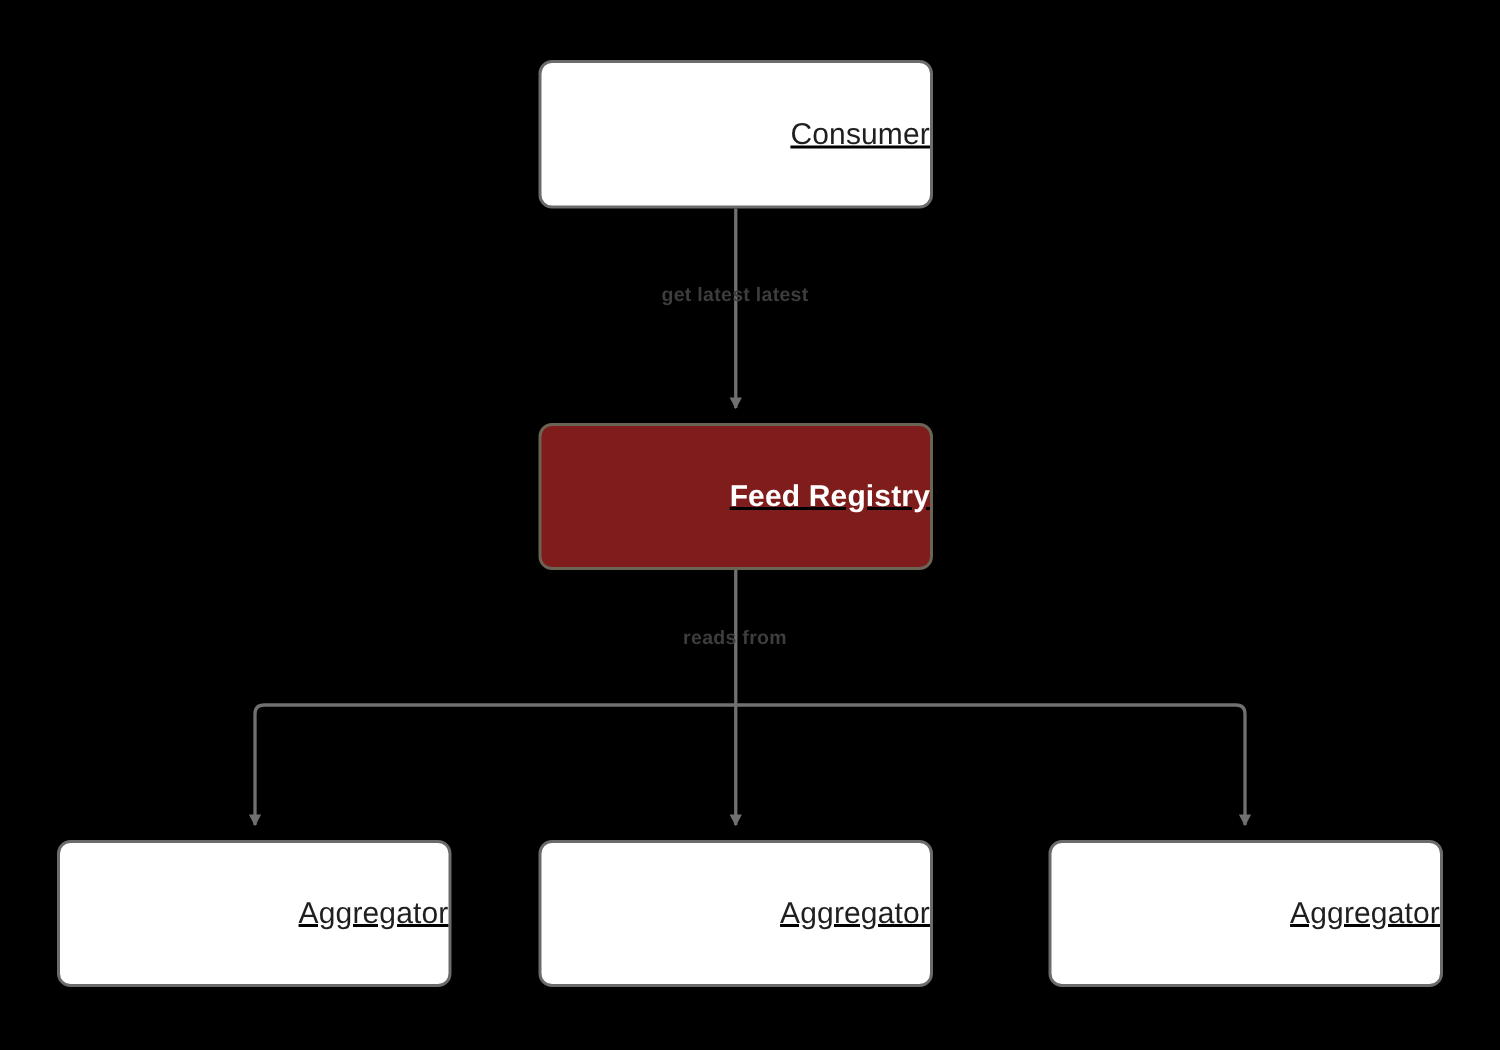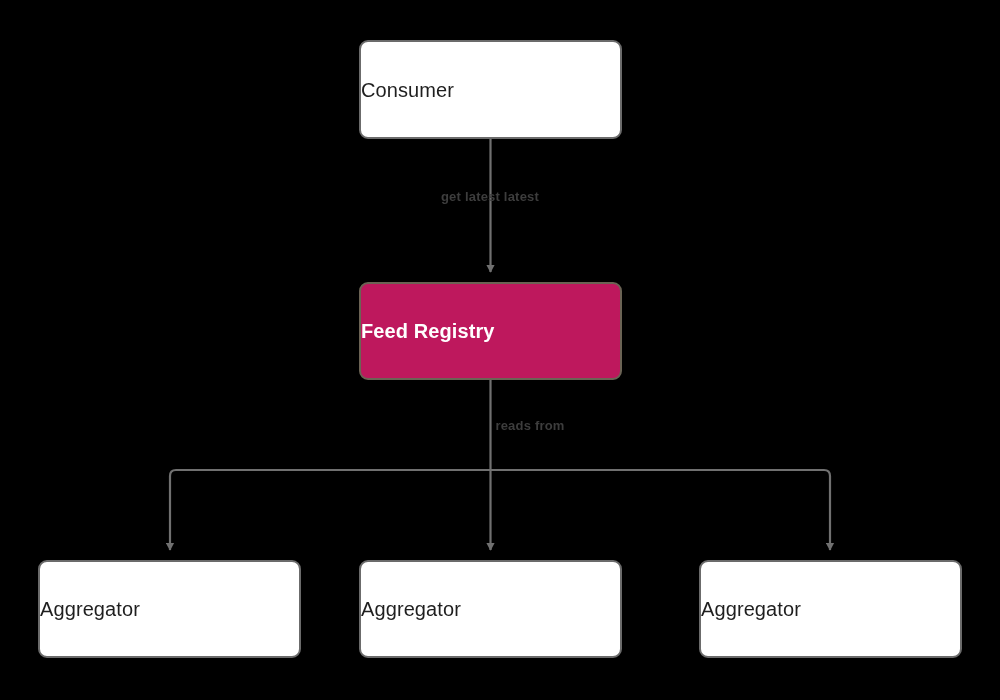--- a/index.html
+++ b/index.html
@@ -24,34 +24,35 @@
     top: 0;
     width: 1000px;
     height: 700px;
     pointer-events: none;
   }
   .node {
     position: absolute;
     box-sizing: border-box;
     display: flex;
     align-items: center;
-    justify-content: flex-start;
+    justify-content: flex-end;
     border-radius: 9px;
     border: 2.5px solid #6b6b6b;
     background: #ffffff;
+    text-decoration: underline;
   }
   .node-label {
     font-size: 20px;
     line-height: 1;
     color: #1f1f1f;
     letter-spacing: 0.1px;
     white-space: nowrap;
   }
   .node.primary {
-    background: #be185d;
+    background: #7f1d1d;
     border-color: #6b6354;
   }
   .node.primary .node-label {
     color: #ffffff;
     font-weight: bold;
     font-size: 20px;
   }
   .edge-label {
     position: absolute;
     font-size: 13px;
@@ -62,21 +63,21 @@
     letter-spacing: 0.2px;
   }
   
   #node-consumer      { left: 359px; top: 40px;  width: 263px; height: 99px; }
   #node-feed-registry { left: 359px; top: 282px; width: 263px; height: 98px; }
   #node-aggregator-1  { left: 38px;  top: 560px; width: 263px; height: 98px; }
   #node-aggregator-2  { left: 359px; top: 560px; width: 263px; height: 98px; }
   #node-aggregator-3  { left: 699px; top: 560px; width: 263px; height: 98px; }
   
   #edge-label-get-latest-price { left: 490px; top: 196px; }
-  #edge-label-reads-from       { left: 490px; top: 425px; margin-left: 40px; }
+  #edge-label-reads-from       { left: 490px; top: 425px; }
 </style>
 </head>
 <body>
 
 <div id="diagram-canvas">
 
   <svg id="edge-layer" viewBox="0 0 1000 700" width="1000" height="700" aria-hidden="true">
     <defs>
       <marker id="arrowhead" markerWidth="9" markerHeight="9" refX="7.6" refY="4.5" orient="auto" markerUnits="userSpaceOnUse">
         <path d="M0.6,0.4 L8.4,4.5 L0.6,8.6 z" fill="#707070"></path>

